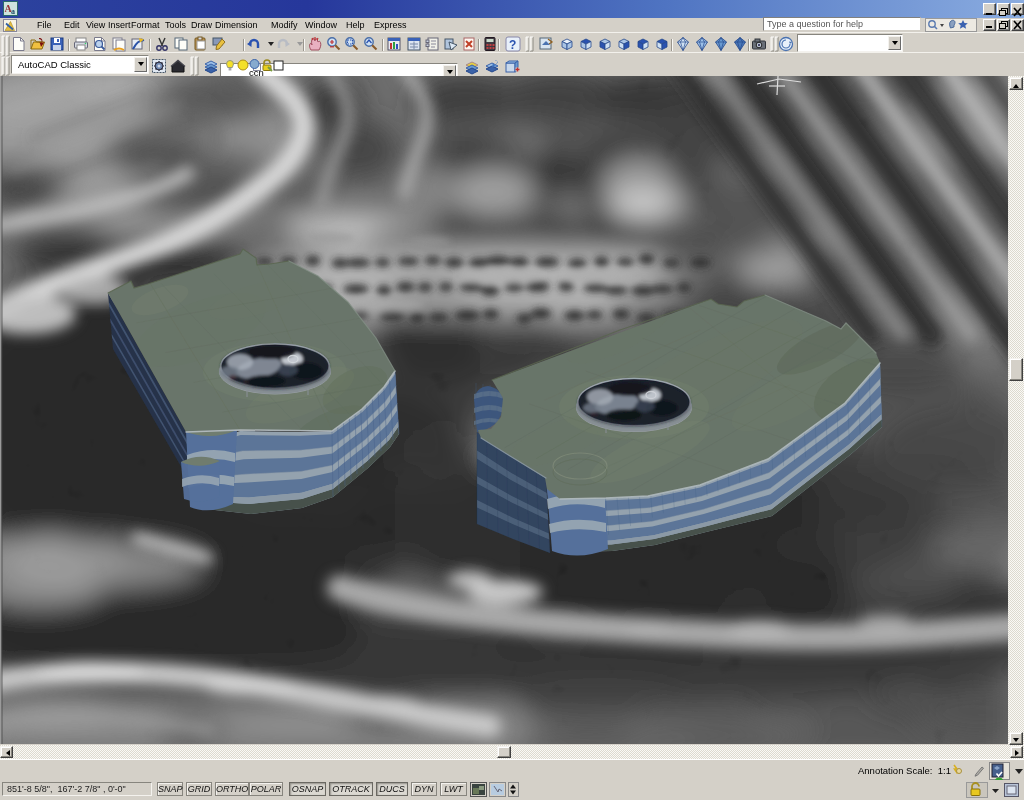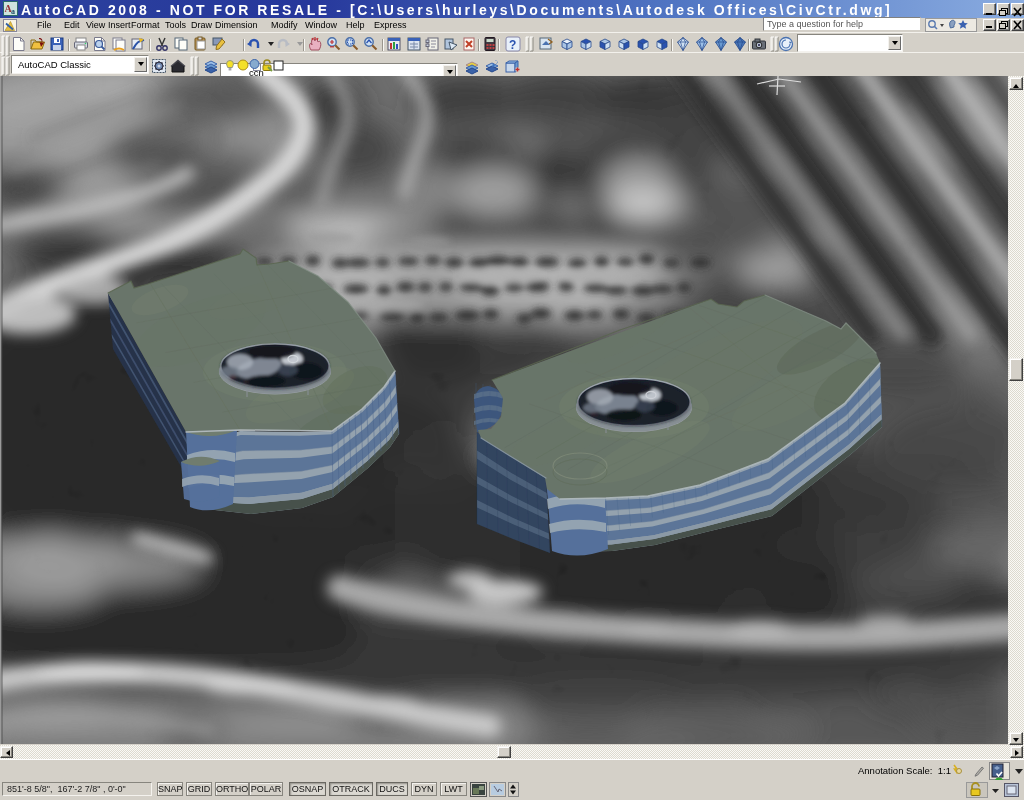--- a/index.html
+++ b/index.html
@@ -36,33 +36,32 @@
   box-shadow:inset -1px -1px 0 #87857e,inset 1px 1px 0 #fff;}
 .arrow{position:absolute;width:0;height:0;border:3px solid transparent;}
 #tray{left:0;top:759px;width:1024px;height:21px;background:#d4d0c8;
   border-top:1px solid #fff;font-size:9.5px;color:#000;text-decoration:underline;}
 #statusbar{left:0;top:780px;width:1024px;height:20px;background:#d4d0c8;font-size:9.5px;color:#111;}
 .coordbox{position:absolute;left:2px;top:2px;width:150px;height:14px;
   border:1px solid;border-color:#87857e #f4f2ee #f4f2ee #87857e;
   font-size:9px;line-height:13px;padding-left:4px;color:#222;}
 .stbtn{position:absolute;top:2px;height:14px;border:1px solid #87857e;
   box-shadow:inset 1px 1px 0 #f4f2ee;
-  font-size:9px;line-height:12px;color:#111;background:#d4d0c8;text-align:center;}
+  font-size:9px;line-height:12px;color:#111;background:#d4d0c8;text-align:center;font-style:italic;}
 .stbtn.pressed{background:#dbd8d1;box-shadow:inset 1px 1px 2px #918f88;border-color:#6a6862;}
 </style>
 </head>
 <body>
 <div class="abs" id="titlebar">
   <svg class="abs" style="left:3px;top:1px" width="15" height="15" viewBox="0 0 15 15">
     <rect width="15" height="15" fill="#2a6a6a"></rect>
     <rect x="1" y="1" width="13" height="13" fill="#cde4de"></rect>
     <text x="1.5" y="10.5" font-size="10" font-weight="bold" fill="#973136" font-family="Liberation Serif">A</text>
     <text x="8" y="13" font-size="8" font-weight="bold" fill="#1c4a68" font-family="Liberation Serif">a</text>
   </svg>
-  <span class="ttxt">AutoCAD 2008 - NOT FOR RESALE - [C:\Users\hurleys\Documents\Autodesk Offices\CivCtr.dwg]</span>
   <div class="wbtn" style="left:983px;top:3px"><svg width="11" height="10">
         <rect x="2" y="6" width="6" height="2" fill="#000"></rect>
       </svg></div>
   <div class="wbtn" style="left:997px;top:3px"><svg width="11" height="10">
         <rect x="3.5" y="1.5" width="6" height="5" fill="none" stroke="#000"></rect>
         <rect x="1.5" y="3.5" width="6" height="5" fill="#d4d0c8" stroke="#000"></rect>
       </svg></div>
   <div class="wbtn" style="left:1011px;top:3px"><svg width="11" height="10">
         <path d="M2,1 l7,8 M9,1 l-7,8" stroke="#000" stroke-width="1.6"></path>
       </svg></div>

